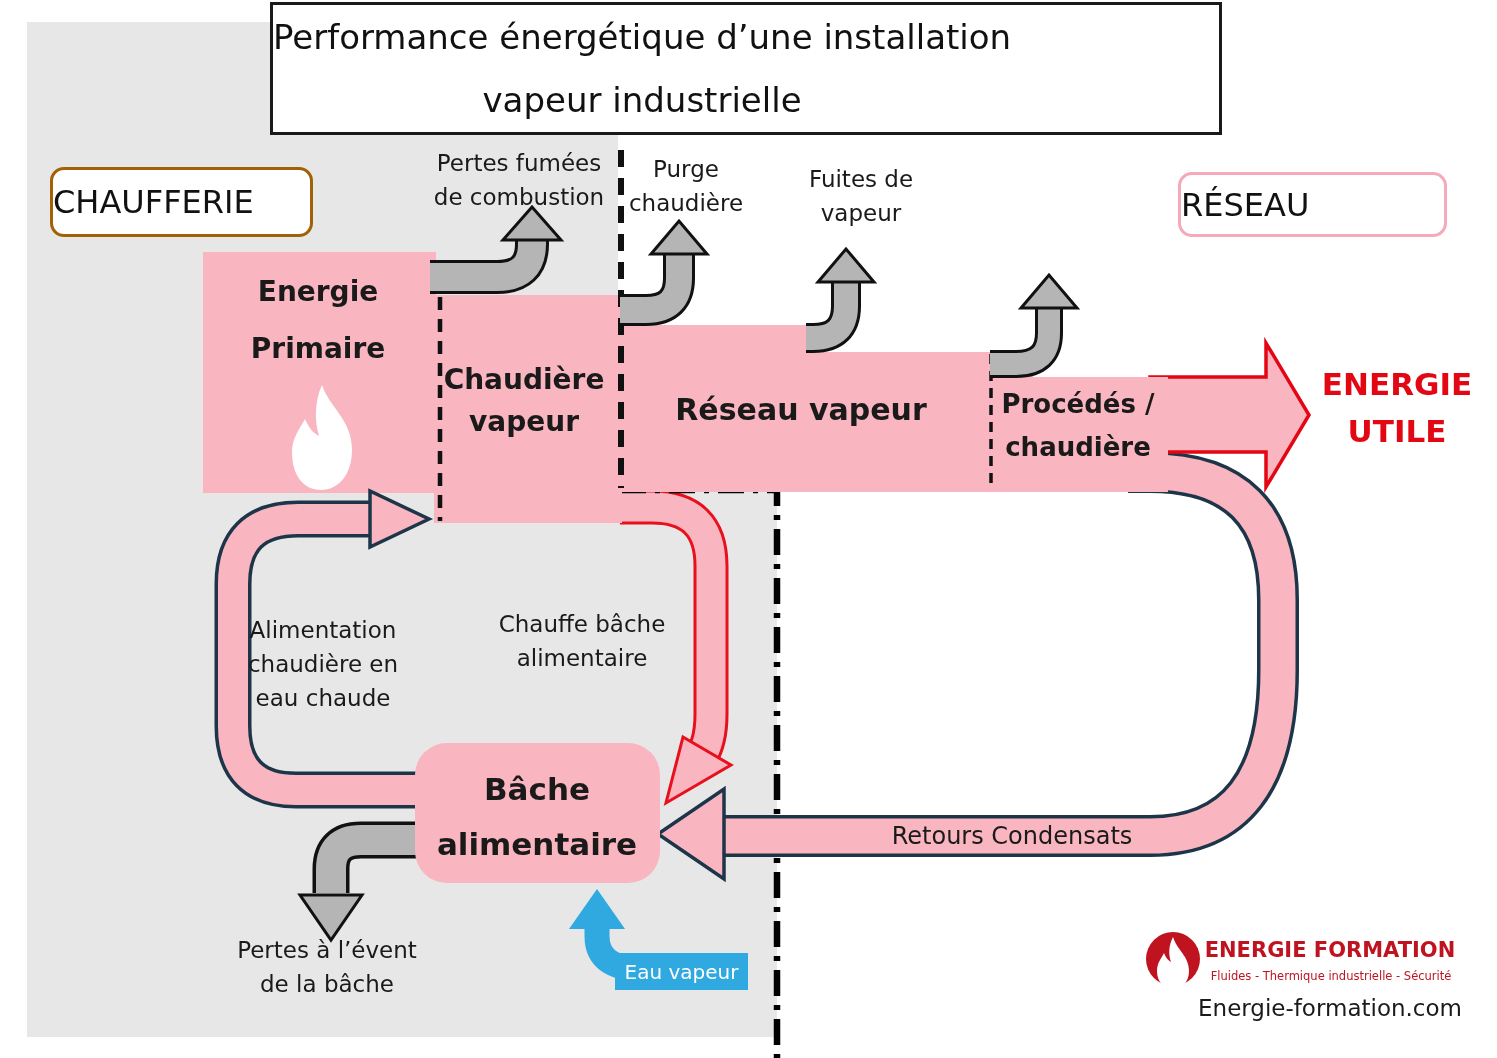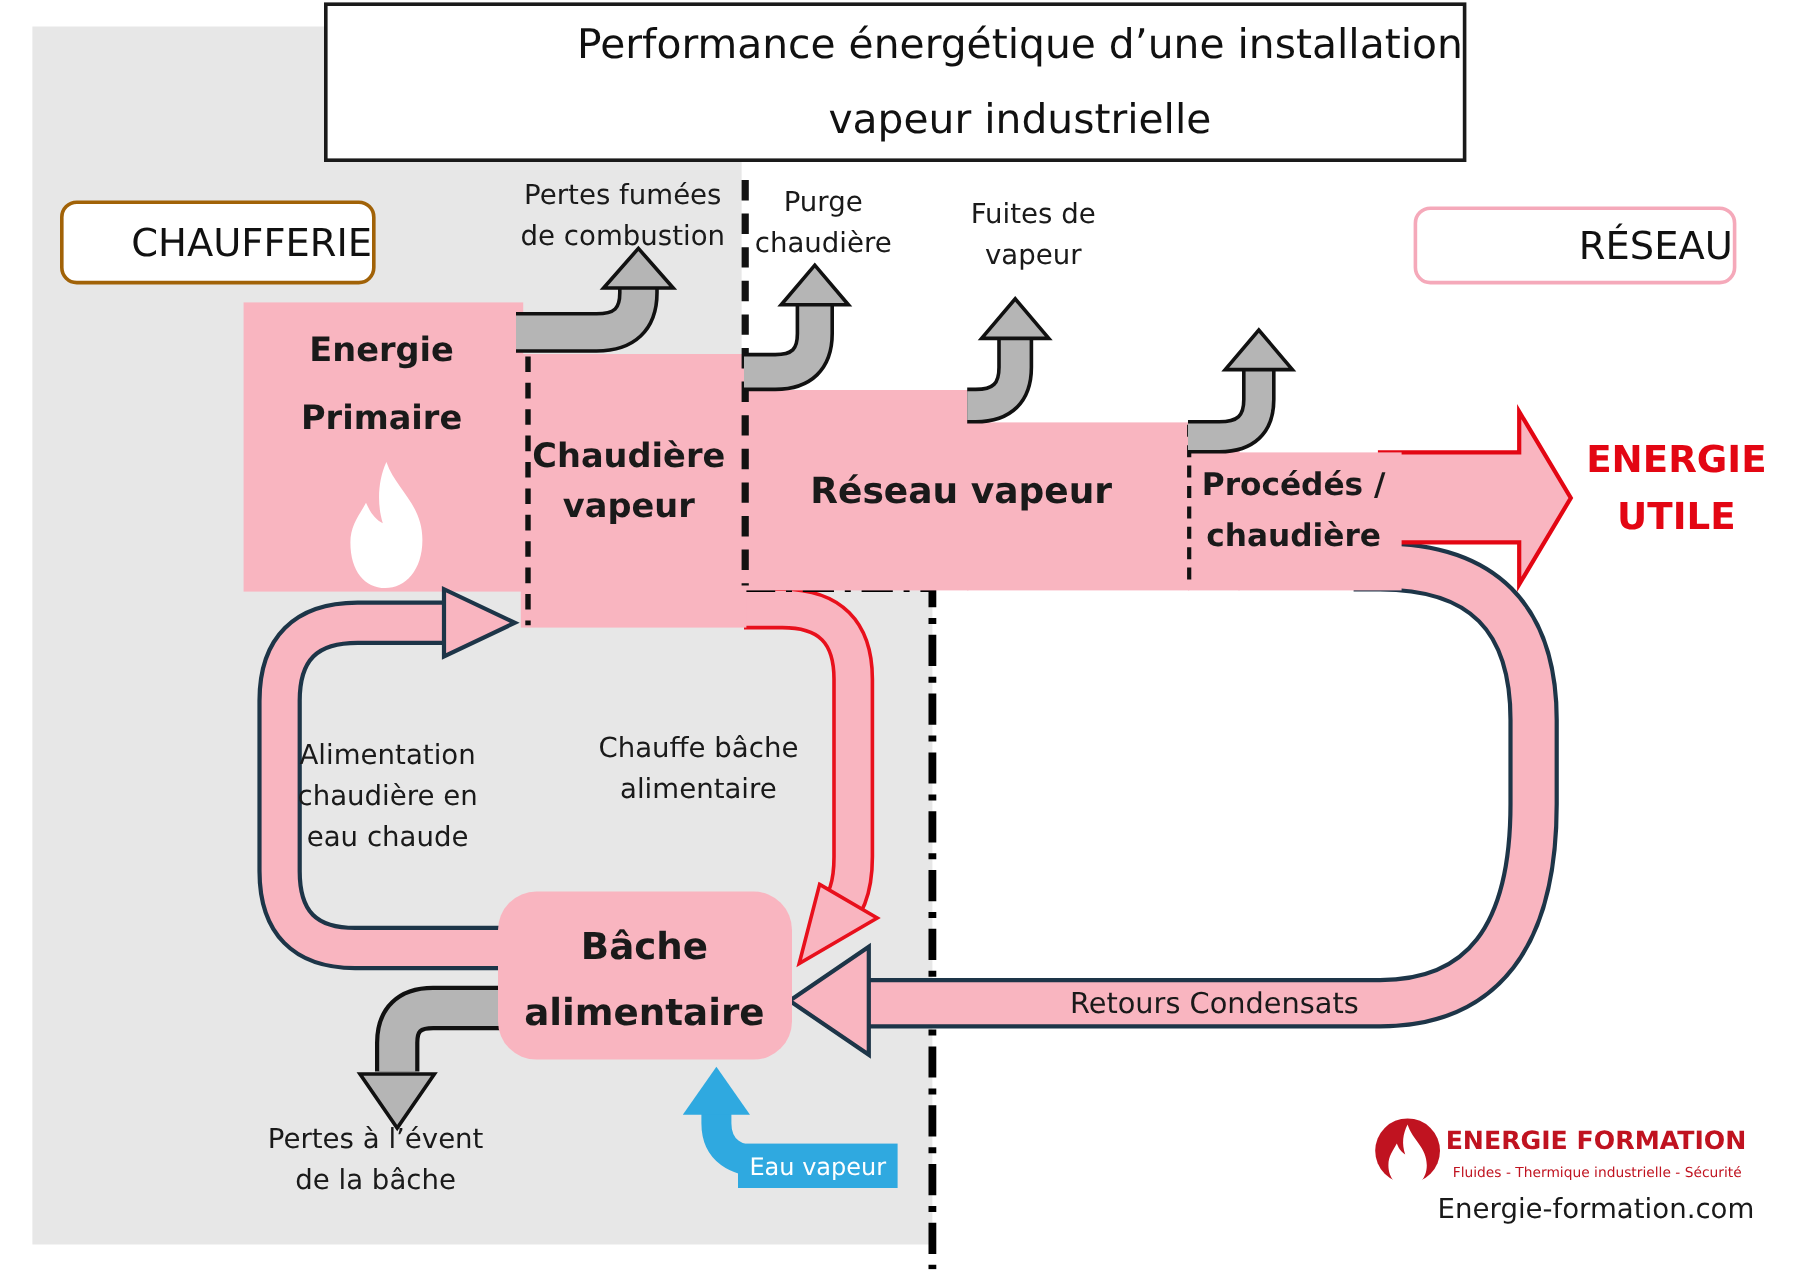--- a/index.html
+++ b/index.html
@@ -3,39 +3,39 @@
 <meta charset="utf-8">
 <style>
   html,body{margin:0;padding:0;background:#fff;}
   #stage{position:relative;width:1497px;height:1058px;overflow:hidden;background:#fff;
          font-family:"DejaVu Sans",sans-serif;}
   #shapes{position:absolute;left:0;top:0;}
   .lbl{position:absolute;transform:translate(-50%,-50%);text-align:center;
        white-space:pre-line;color:#1a1a1a;line-height:1.48;}
   .loss{font-size:23px;}
   .blocklbl{font-weight:bold;}
-  .box{position:absolute;background:#fff;display:flex;align-items:center;justify-content:flex-end;
+  .box{position:absolute;background:#fff;display:flex;align-items:center;justify-content:flex-start;
        box-sizing:border-box;}
   #title-box{left:270px;top:2px;width:952px;height:133px;border:3px solid #1a1a1a;}
   #title-box .t{font-size:34px;line-height:1.85;text-align:center;white-space:pre-line;color:#111;}
   #chaufferie-box{left:50px;top:167px;width:263px;height:70px;border:3px solid #a16207;border-radius:14px;}
   #chaufferie-box .t{font-size:32px;color:#111;}
   #reseau-box{left:1178px;top:172px;width:269px;height:65px;border:3px solid #f5a9ba;border-radius:14px;}
   #reseau-box .t{font-size:32px;color:#111;}
   #lbl-energie-primaire{left:318px;top:320px;font-size:28px;line-height:2.05;}
   #lbl-chaudiere{left:524px;top:401px;font-size:28px;line-height:1.5;}
   #lbl-reseau-vapeur{left:801px;top:410px;font-size:30px;}
   #lbl-procedes{left:1078px;top:426px;font-size:26px;line-height:1.65;}
   #lbl-energie-utile{left:1397px;top:407px;font-size:31px;line-height:1.5;font-weight:bold;color:#e30613;}
   #lbl-bache{left:537px;top:817px;font-size:31px;line-height:1.77;}
   #lbl-pertes-fumees{left:519px;top:180px;}
   #lbl-purge{left:686px;top:186px;}
   #lbl-fuites{left:861px;top:196px;}
   #lbl-deperditions{left:1053px;top:241px;}
-  #lbl-event{left:313px;top:967px;}
+  #lbl-event{left:327px;top:967px;}
   #lbl-alimentation{left:323px;top:664px;}
   #lbl-chauffe{left:582px;top:641px;}
   #lbl-retours{left:1012px;top:837px;font-size:24px;}
   #eau-adoucie-tag{position:absolute;left:615px;top:953px;width:133px;height:37px;
       background:#2fa9e0;color:#fff;font-size:20px;display:flex;align-items:center;justify-content:center;}
   #brand-name{left:1330px;top:951px;font-size:21px;font-weight:bold;color:#c01320;white-space:nowrap;}
   #brand-tagline{left:1331px;top:977px;font-size:11.5px;font-weight:normal;color:#c01320;white-space:nowrap;}
   #brand-site{left:1330px;top:1008px;font-size:23px;color:#1a1a1a;white-space:nowrap;}
 </style>
 </head>

